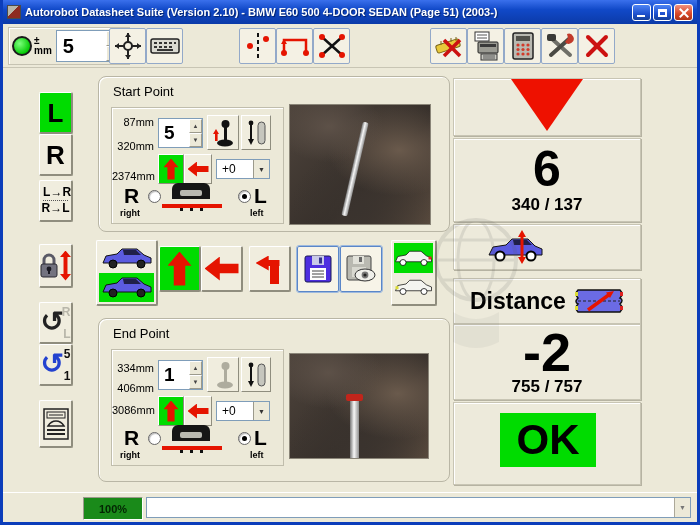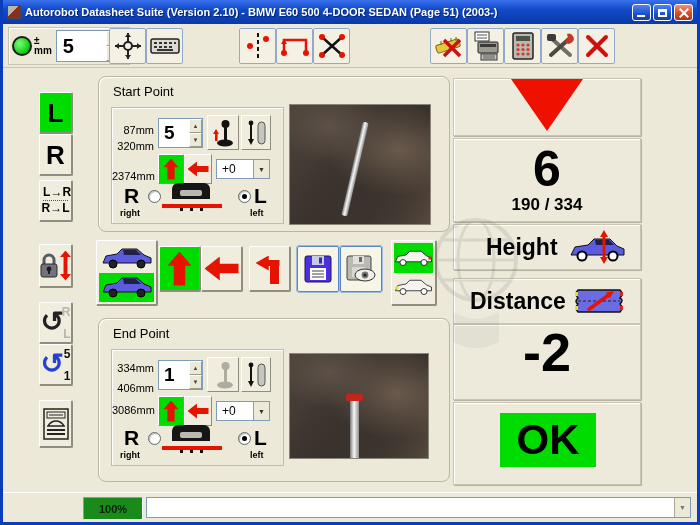--- a/index.html
+++ b/index.html
@@ -320,21 +320,21 @@
         <line x1="6" y1="7" x2="20" y2="7" stroke="#222"></line>
         <path d="M5 18 q3 -5 8 -5 q5 0 8 5 z" fill="none" stroke="#222" stroke-width="1.5"></path>
         <line x1="4" y1="22" x2="22" y2="22" stroke="#222" stroke-width="2"></line>
         <line x1="4" y1="26" x2="22" y2="26" stroke="#222" stroke-width="2"></line>
       </svg>
     </div>
 
     <div class="grp" style="top:10px;height:156px;">
       <span class="grp-title">Start Point</span>
       <div class="ctrlbox">
-        <span class="dimlbl" style="left:0;top:16px;">87mm</span>
+        <span class="dimlbl" style="left:0;top:8px;">87mm</span>
         <span class="dimlbl" style="left:0;top:32px;">320mm</span>
         <span class="cspin">
           <span class="spinval">5</span>
           <span class="spincol">
             <span class="spinbtn">
                 <span>▲</span>
               </span>
             <span class="spinbtn">
                 <span>▼</span>
               </span>
@@ -530,24 +530,23 @@
         <div class="pin pin-vert"></div>
         <div class="pin-cap"></div>
       </div>
     </div>
 
     <div class="rbox" style="top:12px;height:58px;">
       <div class="tri-down"></div>
     </div>
     <div class="rbox" style="top:72px;height:84px;">
       <div class="bigval">6</div>
-      <div class="rangeval">190 / 334</div>
+      <div class="rangeval">340 / 137</div>
     </div>
     <div class="rbox" style="top:158px;height:46px;display:flex;align-items:center;justify-content:space-between;padding:0 14px 0 32px;">
-      <span class="rlabel">Height</span>
       <svg width="58" height="36" viewBox="0 0 58 36">
         <path d="M3 26 L7 18 L20 16 L26 10 L42 10 L49 17 L56 20 L56 26 Z" fill="#5B5BE0" stroke="#111"></path>
         <path d="M27 11 L41 11 L46 16 L28 16 Z" fill="#20204A"></path>
         <circle cx="14" cy="27" r="4.5" fill="#fff" stroke="#000" stroke-width="2"></circle>
         <circle cx="45" cy="27" r="4.5" fill="#fff" stroke="#000" stroke-width="2"></circle>
         <path d="M36 1 l-4 7 h8 z M36 35 l-4 -7 h8 z" fill="#E51400"></path>
         <rect x="34.5" y="6" width="3" height="24" fill="#E51400"></rect>
       </svg>
     </div>
     <div class="rbox" style="top:212px;height:46px;display:flex;align-items:center;justify-content:space-between;padding:0 14px 0 16px;">
@@ -558,20 +557,21 @@
         <line x1="16" y1="24" x2="38" y2="8" stroke="#E51400" stroke-width="3.5"></line>
         <path d="M42 5 l-8 1.5 4 5.5 z" fill="#E51400"></path>
         <rect x="3" y="6" width="3" height="4" fill="#DD3"></rect>
           <rect x="3" y="20" width="3" height="4" fill="#DD3"></rect>
         <rect x="48" y="6" width="3" height="4" fill="#D22"></rect>
           <rect x="48" y="20" width="3" height="4" fill="#D22"></rect>
       </svg>
     </div>
     <div class="rbox" style="top:258px;height:76px;">
       <div class="bigval" style="font-size:54px;line-height:50px;margin-top:2px;">-2</div>
+      <div class="rangeval">755 / 757</div>
     </div>
     <div class="rbox" style="top:336px;height:83px;">
       <div class="okband">OK</div>
     </div>
 
     <svg class="watermark" width="86" height="140" viewBox="0 0 86 140">
       <circle cx="43" cy="48" r="40" fill="none" stroke="#555" stroke-width="4"></circle>
       <ellipse cx="43" cy="48" rx="18" ry="40" fill="none" stroke="#555" stroke-width="3"></ellipse>
       <line x1="3" y1="48" x2="83" y2="48" stroke="#555" stroke-width="3"></line>
       <line x1="8" y1="28" x2="78" y2="28" stroke="#555" stroke-width="3"></line>

